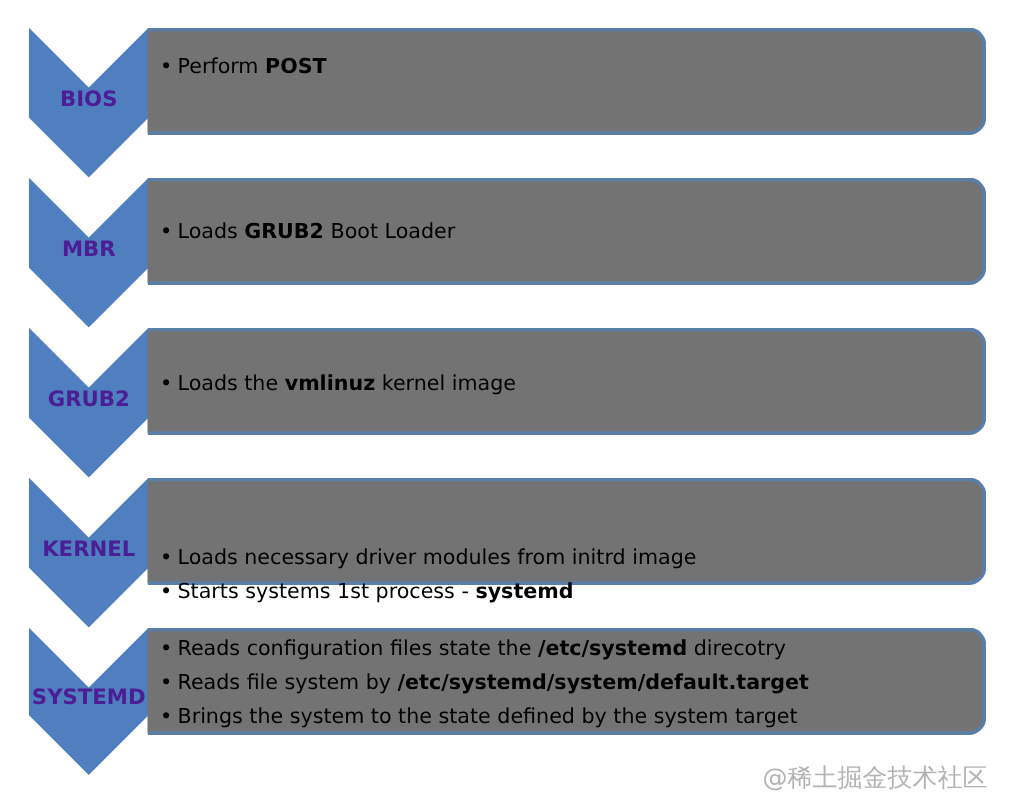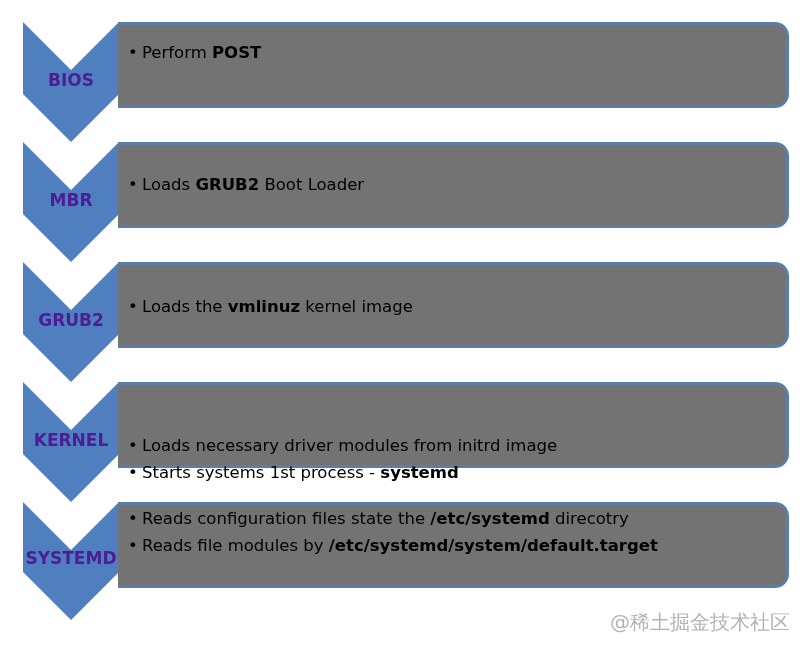--- a/index.html
+++ b/index.html
@@ -66,17 +66,18 @@
     </div>
     <div class="chev" style="top: 502px;">
       <svg width="96" height="118" viewBox="0 0 96 118">
         <polygon points="0,0 48,48 96,0 96,70 48,118 0,70" fill="#4f7fbf"></polygon>
       </svg>
       <div class="chev-label" style="top: 46px;">SYSTEMD</div>
     </div>
     <div class="box" style="top: 502px;">
       <ul style="top: 0px;">
         <li><span class="bul">•</span><span>Reads configuration files state the </span><b>/etc/systemd</b><span> direcotry</span></li>
-        <li><span class="bul">•</span><span>Reads file modules by </span><b>/etc/systemd/system/default.target</b></li>
+        <li><span class="bul">•</span><span>Reads file system by </span><b>/etc/systemd/system/default.target</b></li>
+        <li><span class="bul">•</span><span>Brings the system to the state defined by the system target</span></li>
       </ul>
     </div>
   </div>
 <div class="wm">@稀土掘金技术社区</div>
 
 </body></html>

